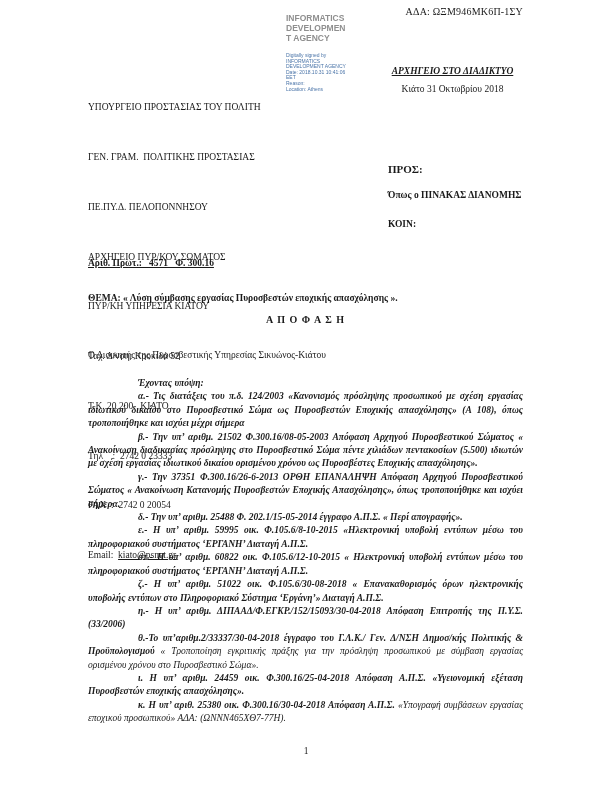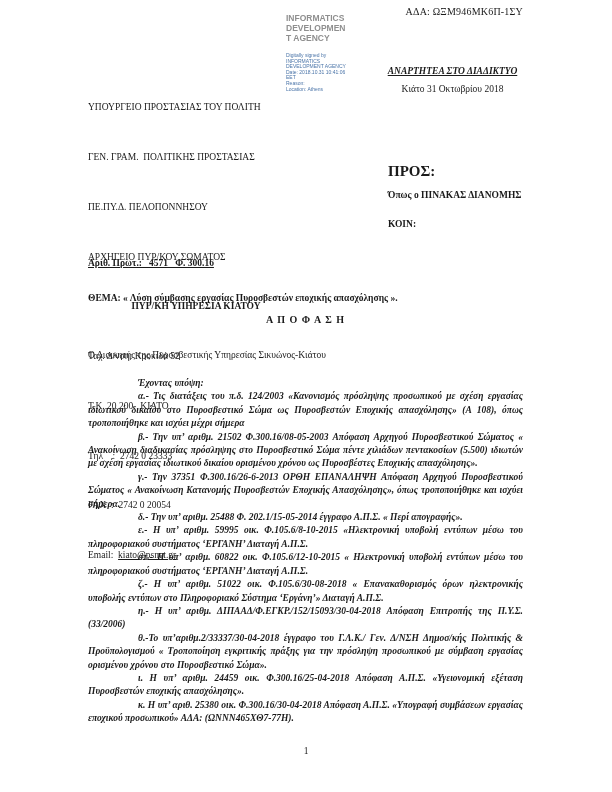--- a/index.html
+++ b/index.html
@@ -26,31 +26,31 @@
     white-space:pre-line;width:62px;
   }
   .stamp-blue{
     color:#4a74a8;font-size:5px;line-height:5.6px;
     white-space:pre-line;width:72px;
   }
   .hleft{
     position:absolute;left:88px;top:66px;
     font-size:9.5px;line-height:16.6px;white-space:pre-wrap;
   }
-  .hl-bold{font-weight:bold;text-align:right;}
+  .hl-bold{font-weight:normal;}
   .email{color:#1a1a1a;text-decoration:underline;cursor:pointer;text-align:right;}
   .anartitea{
     position:absolute;top:66px;left:380px;width:145px;text-align:center;
     font-weight:bold;font-style:italic;text-decoration:underline;font-size:9.5px;
   }
   .dateline{
     position:absolute;top:84px;left:380px;width:145px;text-align:center;
     font-size:9.5px;
   }
-  .pros{position:absolute;top:163px;left:388px;font-weight:bold;font-size:15px;}
+  .pros{position:absolute;top:163px;left:388px;font-weight:bold;font-size:11px;}
   .recipient{position:absolute;top:190px;left:388px;font-weight:bold;font-size:9.5px;}
   .koin{position:absolute;top:219px;left:388px;font-weight:bold;font-size:9.5px;}
   .protocol{
     position:absolute;top:258px;left:88px;
     font-weight:bold;text-decoration:underline;font-size:9.5px;white-space:pre-wrap;
   }
   .subject{
     position:absolute;top:293px;left:88px;width:435px;
     font-weight:bold;font-size:9.5px;
   }
@@ -61,21 +61,21 @@
   .subtitle{
     position:absolute;top:350px;left:88px;width:435px;text-align:left;
     font-weight:400;font-size:9.5px;
   }
   .body{
     position:absolute;top:377px;left:88px;width:435px;
     font-size:9.5px;line-height:13.4px;text-align:justify;
     font-style:italic;font-weight:600;
   }
   .body p{margin:0;text-indent:50px;}
-  .emph{font-weight:700;}
+  .emph{font-weight:400;}
   .pagenum{
     position:absolute;top:746px;left:0;width:612px;text-align:center;
     font-size:9.5px;
   }
 </style>
 </head>
 <body>
 
 <div class="page">
 
@@ -100,21 +100,21 @@
     <div>ΠΕ.ΠΥ.Δ. ΠΕΛΟΠΟΝΝΗΣΟΥ</div>
     <div>ΑΡΧΗΓΕΙΟ ΠΥΡ/ΚΟΥ ΣΩΜΑΤΟΣ</div>
     <div class="hl-bold">ΠΥΡ/ΚΗ ΥΠΗΡΕΣΙΑ ΚΙΑΤΟΥ</div>
     <div>Ταχ. Δ/νση: Κροκιδά 52</div>
     <div>Τ.Κ. 20 200   ΚΙΑΤΟ</div>
     <div>Τηλ    :  2742 0 23333</div>
     <div>FAX  :  2742 0 20054</div>
     <div><span>Email:  </span><a class="email">kiato@psnet.gr</a></div>
   </div>
 
-  <div class="anartitea">ΑΝΑΡΤΗΤΕΑ ΣΤΟ ΔΙΑΔΙΚΤΥΟ</div>
+  <div class="anartitea">ΑΡΧΗΓΕΙΟ ΣΤΟ ΔΙΑΔΙΚΤΥΟ</div>
   <div class="dateline">Κιάτο  31 Οκτωβρίου  2018</div>
   <div class="pros">ΠΡΟΣ:</div>
   <div class="recipient">Όπως  ο  ΠΙΝΑΚΑΣ  ΔΙΑΝΟΜΗΣ</div>
   <div class="koin">ΚΟΙΝ:</div>
 
   <div class="protocol">Αριθ. Πρωτ.:   4571   Φ. 300.16</div>
 
   <div class="subject">ΘΕΜΑ: « Λύση σύμβασης εργασίας  Πυροσβεστών εποχικής απασχόλησης ».</div>
 
   <div class="title">Α Π Ο Φ Α Σ Η</div>

